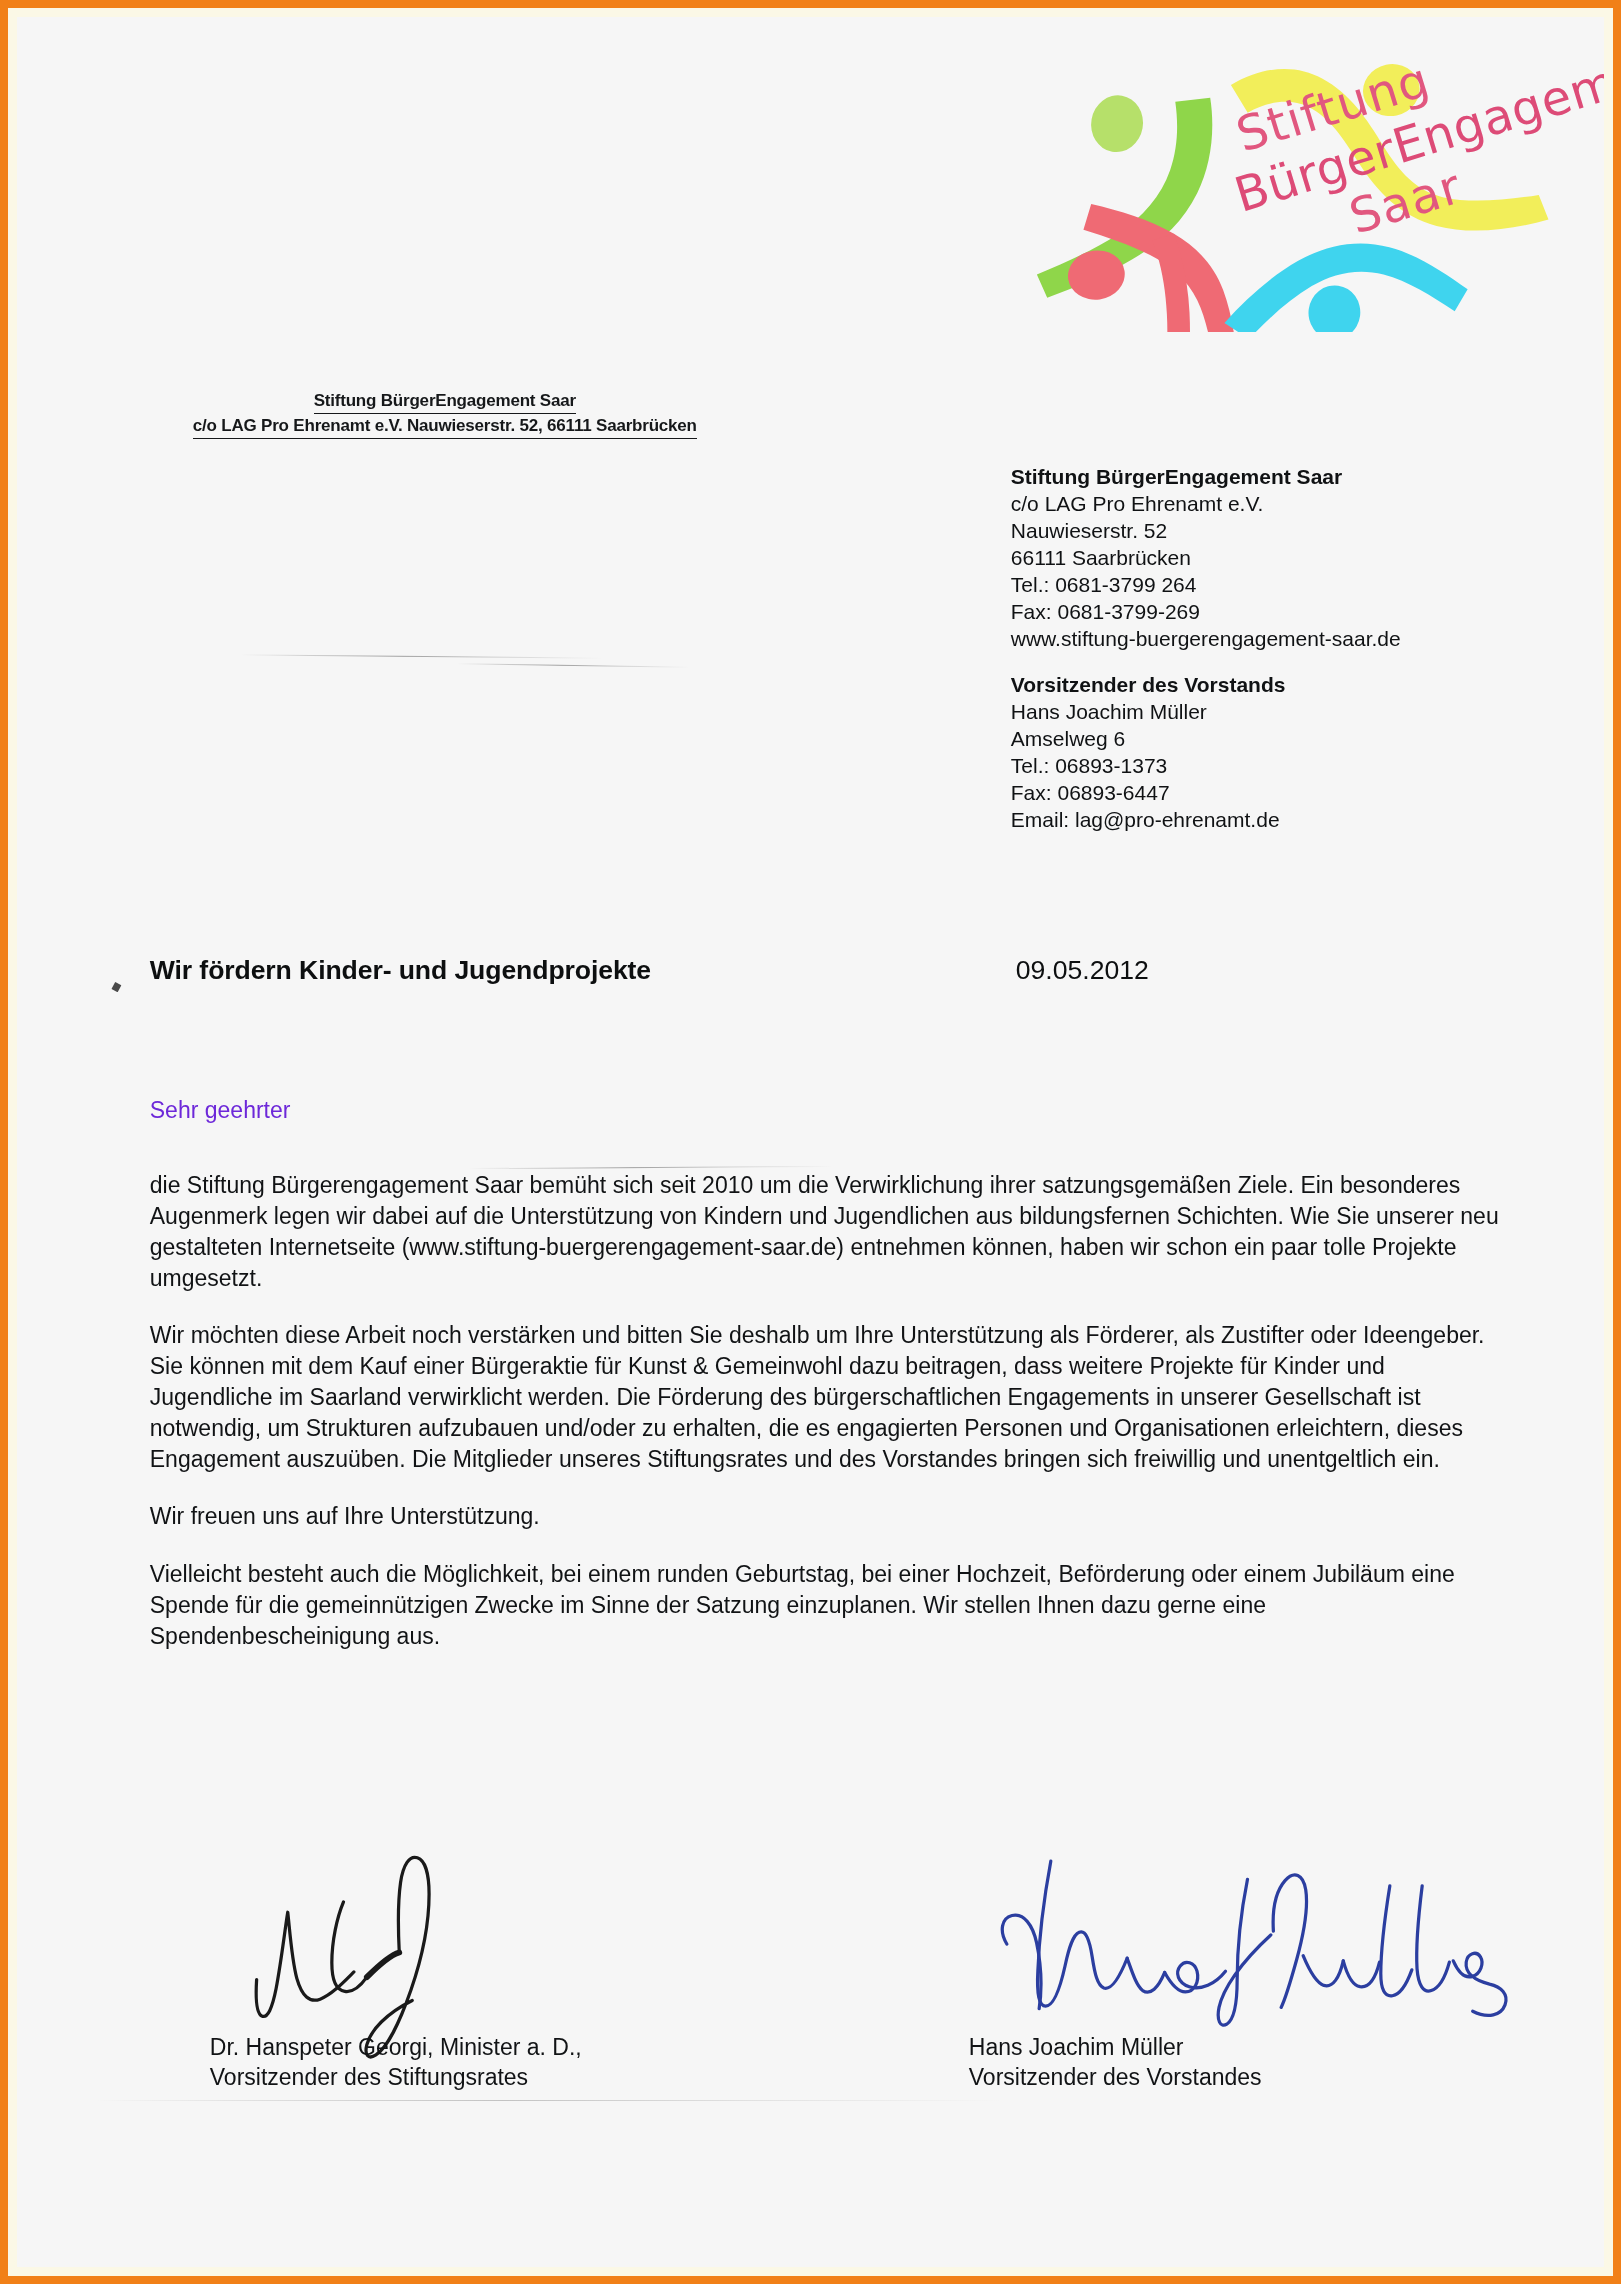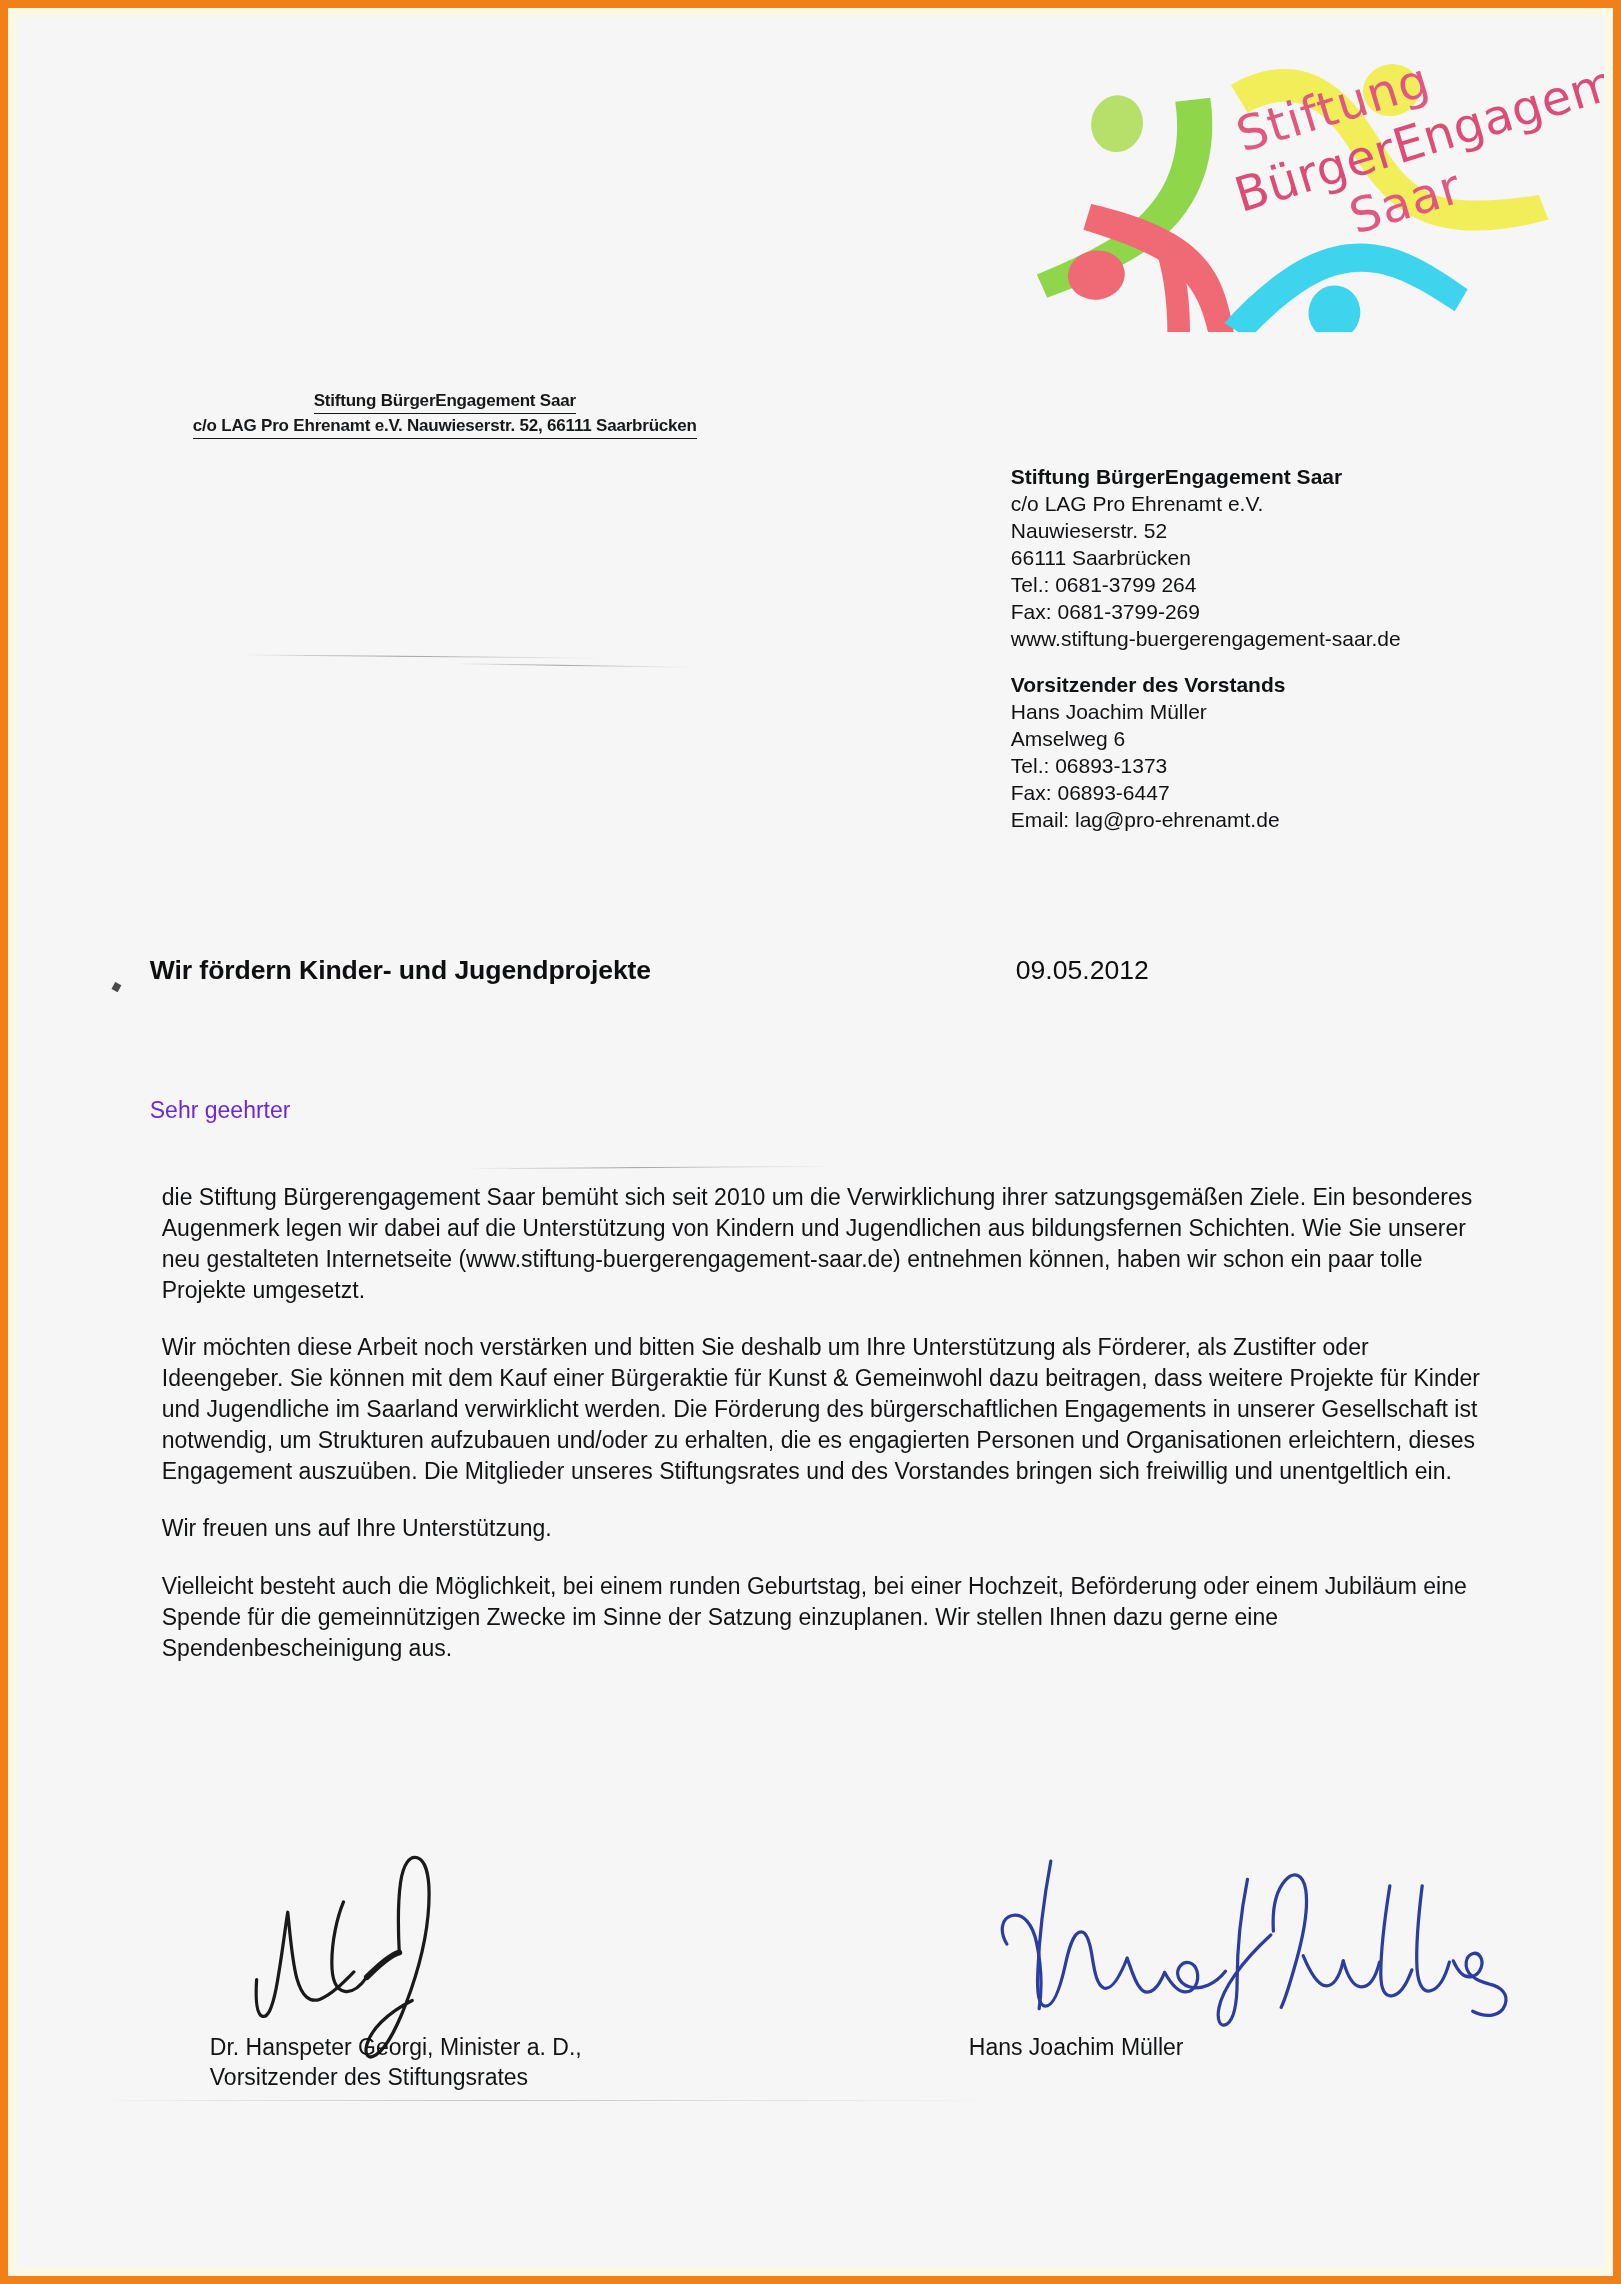--- a/index.html
+++ b/index.html
@@ -147,21 +147,21 @@
   }
   .body-text {
     position: absolute;
     left: 133px;
     top: 1153px;
     width: 1354px;
     font-size: 23px;
     line-height: 1.345;
     color: #111315;
   }
-  .body-text p { margin: 12px; }
+  .body-text p { margin: 0; }
   .body-text p + p { margin-top: 26.6px; }
 
   
   .sig-area { position: absolute; left: 12px; top: 1853px; width: 100%; height: 272px; margin-left: 48px; }
   .sig-col { position: absolute; width: 648px; }
   .sig-col-left  { left: 133px; top: 0; }
   .sig-col-right { left: 892px; top: 0; }
 
   .sig-mark { position: relative; height: 162px; }
   .sig-mark svg { position: absolute; left: 0; top: 0; overflow: visible; }
@@ -293,20 +293,21 @@
                 <path d="M470 150 C468 116 474 88 488 72 C502 56 516 62 520 86 C524 112 518 150 506 194 C496 230 488 256 482 268"></path>
                 <path d="M516 188 C526 212 536 230 548 234 C562 238 572 222 578 196"></path>
                 <path d="M578 196 C584 218 592 234 604 236 C618 238 628 222 634 198"></path>
                 <path d="M650 80 C642 130 636 180 636 216 C636 240 642 252 654 250 C666 248 676 232 684 210"></path>
                 <path d="M700 80 C694 128 690 174 692 208 C694 234 702 246 714 242 C726 238 736 220 742 198"></path>
                 <path d="M748 196 C756 214 766 224 778 220 C790 216 796 200 790 190 C784 180 770 184 768 198 C766 214 780 226 804 232 C822 236 834 248 828 264 C822 280 802 286 778 274"></path>
               </g>
             </svg>
           </div>
           <div class="sig-name">Hans Joachim Müller</div>
+          <div class="sig-name">Vorsitzender des Vorstandes</div>
         </div>
 
       </div>
 
     </div>
   </div>
 </div>
 
 
 </body></html>

